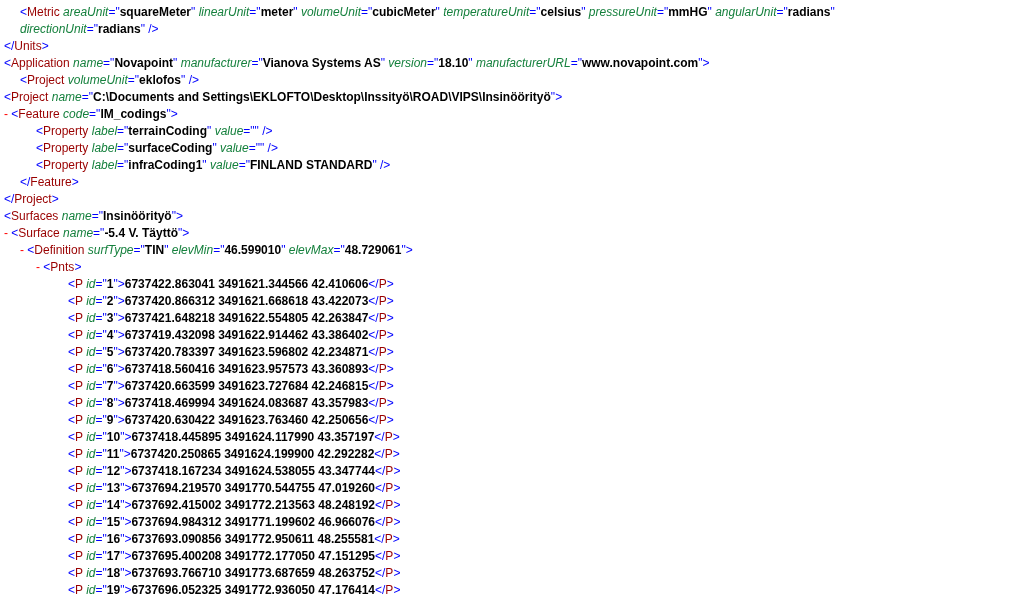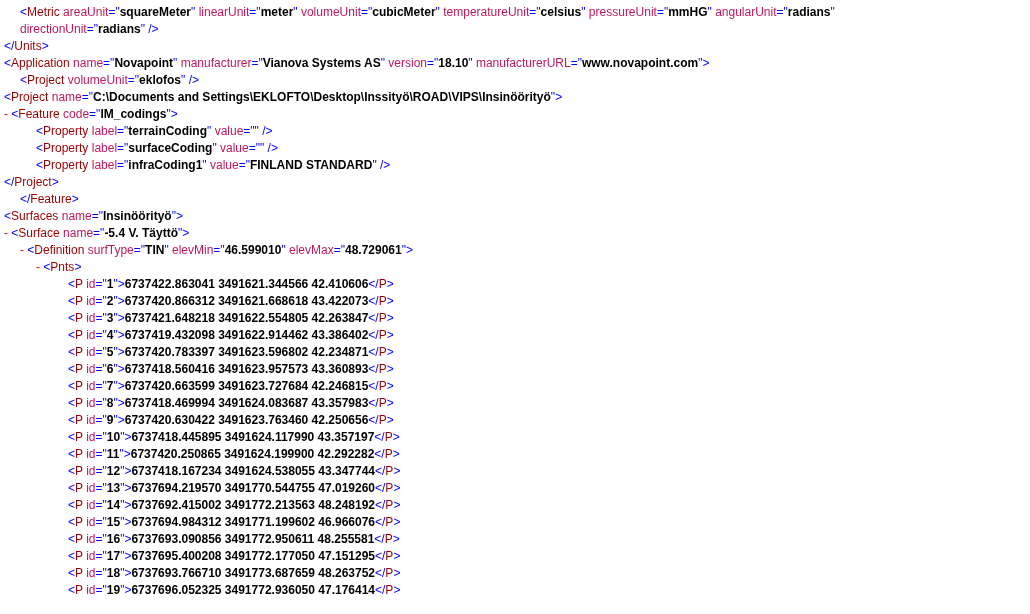--- a/index.html
+++ b/index.html
@@ -10,40 +10,40 @@
     padding: 4px;
     white-space: nowrap;
     color: #000;
   }
   .line { line-height: 17px; }
   .in1 { margin-left: 16px; }
   .in2 { margin-left: 32px; }
   .in4 { margin-left: 64px; }
   .punct { color: #0000ff; }
   .tag { color: #990000; text-align: right; }
-  .attr { color: #be185d; }
+  .attr { color: #15803d; font-style: italic; }
   .val { color: #000000; font-weight: bold; }
   .toggle { color: #ff0000; cursor: pointer; }
 </style>
 </head>
 <body>
 
 <div id="root">
     <div class="line in1"><span class="punct">&lt;</span><span class="tag">Metric</span> <span class="attr">areaUnit</span><span class="punct">="</span><span class="val">squareMeter</span><span class="punct">"</span> <span class="attr">linearUnit</span><span class="punct">="</span><span class="val">meter</span><span class="punct">"</span> <span class="attr">volumeUnit</span><span class="punct">="</span><span class="val">cubicMeter</span><span class="punct">"</span> <span class="attr">temperatureUnit</span><span class="punct">="</span><span class="val">celsius</span><span class="punct">"</span> <span class="attr">pressureUnit</span><span class="punct">="</span><span class="val">mmHG</span><span class="punct">"</span> <span class="attr">angularUnit</span><span class="punct">="</span><span class="val">radians</span><span class="punct">"</span></div>
     <div class="line in1"><span class="attr">directionUnit</span><span class="punct">="</span><span class="val">radians</span><span class="punct">"</span> <span class="punct">/&gt;</span></div>
     <div class="line"><span class="punct">&lt;/</span><span class="tag">Units</span><span class="punct">&gt;</span></div>
     <div class="line"><span class="punct">&lt;</span><span class="tag">Application</span> <span class="attr">name</span><span class="punct">="</span><span class="val">Novapoint</span><span class="punct">"</span> <span class="attr">manufacturer</span><span class="punct">="</span><span class="val">Vianova Systems AS</span><span class="punct">"</span> <span class="attr">version</span><span class="punct">="</span><span class="val">18.10</span><span class="punct">"</span> <span class="attr">manufacturerURL</span><span class="punct">="</span><span class="val">www.novapoint.com</span><span class="punct">"</span><span class="punct">&gt;</span></div>
     <div class="line in1"><span class="punct">&lt;</span><span class="tag">Project</span> <span class="attr">volumeUnit</span><span class="punct">="</span><span class="val">eklofos</span><span class="punct">"</span> <span class="punct">/&gt;</span></div>
     <div class="line"><span class="punct">&lt;</span><span class="tag">Project</span> <span class="attr">name</span><span class="punct">="</span><span class="val">C:\Documents and Settings\EKLOFTO\Desktop\Inssityö\ROAD\VIPS\Insinöörityö</span><span class="punct">"</span><span class="punct">&gt;</span></div>
     <div class="line"><span class="toggle">-</span> <span class="punct">&lt;</span><span class="tag">Feature</span> <span class="attr">code</span><span class="punct">="</span><span class="val">IM_codings</span><span class="punct">"</span><span class="punct">&gt;</span></div>
     <div class="line in2"><span class="punct">&lt;</span><span class="tag">Property</span> <span class="attr">label</span><span class="punct">="</span><span class="val">terrainCoding</span><span class="punct">"</span> <span class="attr">value</span><span class="punct">="</span><span class="val"></span><span class="punct">"</span> <span class="punct">/&gt;</span></div>
     <div class="line in2"><span class="punct">&lt;</span><span class="tag">Property</span> <span class="attr">label</span><span class="punct">="</span><span class="val">surfaceCoding</span><span class="punct">"</span> <span class="attr">value</span><span class="punct">="</span><span class="val"></span><span class="punct">"</span> <span class="punct">/&gt;</span></div>
     <div class="line in2"><span class="punct">&lt;</span><span class="tag">Property</span> <span class="attr">label</span><span class="punct">="</span><span class="val">infraCoding1</span><span class="punct">"</span> <span class="attr">value</span><span class="punct">="</span><span class="val">FINLAND STANDARD</span><span class="punct">"</span> <span class="punct">/&gt;</span></div>
+    <div class="line in1"><span class="punct">&lt;/</span><span class="tag">Feature</span><span class="punct">&gt;</span></div>
     <div class="line"><span class="punct">&lt;/</span><span class="tag">Project</span><span class="punct">&gt;</span></div>
-    <div class="line in1"><span class="punct">&lt;/</span><span class="tag">Feature</span><span class="punct">&gt;</span></div>
     <div class="line"><span class="punct">&lt;</span><span class="tag">Surfaces</span> <span class="attr">name</span><span class="punct">="</span><span class="val">Insinöörityö</span><span class="punct">"</span><span class="punct">&gt;</span></div>
     <div class="line"><span class="toggle">-</span> <span class="punct">&lt;</span><span class="tag">Surface</span> <span class="attr">name</span><span class="punct">="</span><span class="val">-5.4 V. Täyttö</span><span class="punct">"</span><span class="punct">&gt;</span></div>
     <div class="line in1"><span class="toggle">-</span> <span class="punct">&lt;</span><span class="tag">Definition</span> <span class="attr">surfType</span><span class="punct">="</span><span class="val">TIN</span><span class="punct">"</span> <span class="attr">elevMin</span><span class="punct">="</span><span class="val">46.599010</span><span class="punct">"</span> <span class="attr">elevMax</span><span class="punct">="</span><span class="val">48.729061</span><span class="punct">"</span><span class="punct">&gt;</span></div>
     <div class="line in2"><span class="toggle">-</span> <span class="punct">&lt;</span><span class="tag">Pnts</span><span class="punct">&gt;</span></div>
     <div class="line in4"><span class="punct">&lt;</span><span class="tag">P</span> <span class="attr">id</span><span class="punct">="</span><span class="val">1</span><span class="punct">"</span><span class="punct">&gt;</span><span class="val">6737422.863041 3491621.344566 42.410606</span><span class="punct">&lt;/</span><span class="tag">P</span><span class="punct">&gt;</span></div>
     <div class="line in4"><span class="punct">&lt;</span><span class="tag">P</span> <span class="attr">id</span><span class="punct">="</span><span class="val">2</span><span class="punct">"</span><span class="punct">&gt;</span><span class="val">6737420.866312 3491621.668618 43.422073</span><span class="punct">&lt;/</span><span class="tag">P</span><span class="punct">&gt;</span></div>
     <div class="line in4"><span class="punct">&lt;</span><span class="tag">P</span> <span class="attr">id</span><span class="punct">="</span><span class="val">3</span><span class="punct">"</span><span class="punct">&gt;</span><span class="val">6737421.648218 3491622.554805 42.263847</span><span class="punct">&lt;/</span><span class="tag">P</span><span class="punct">&gt;</span></div>
     <div class="line in4"><span class="punct">&lt;</span><span class="tag">P</span> <span class="attr">id</span><span class="punct">="</span><span class="val">4</span><span class="punct">"</span><span class="punct">&gt;</span><span class="val">6737419.432098 3491622.914462 43.386402</span><span class="punct">&lt;/</span><span class="tag">P</span><span class="punct">&gt;</span></div>
     <div class="line in4"><span class="punct">&lt;</span><span class="tag">P</span> <span class="attr">id</span><span class="punct">="</span><span class="val">5</span><span class="punct">"</span><span class="punct">&gt;</span><span class="val">6737420.783397 3491623.596802 42.234871</span><span class="punct">&lt;/</span><span class="tag">P</span><span class="punct">&gt;</span></div>
     <div class="line in4"><span class="punct">&lt;</span><span class="tag">P</span> <span class="attr">id</span><span class="punct">="</span><span class="val">6</span><span class="punct">"</span><span class="punct">&gt;</span><span class="val">6737418.560416 3491623.957573 43.360893</span><span class="punct">&lt;/</span><span class="tag">P</span><span class="punct">&gt;</span></div>

